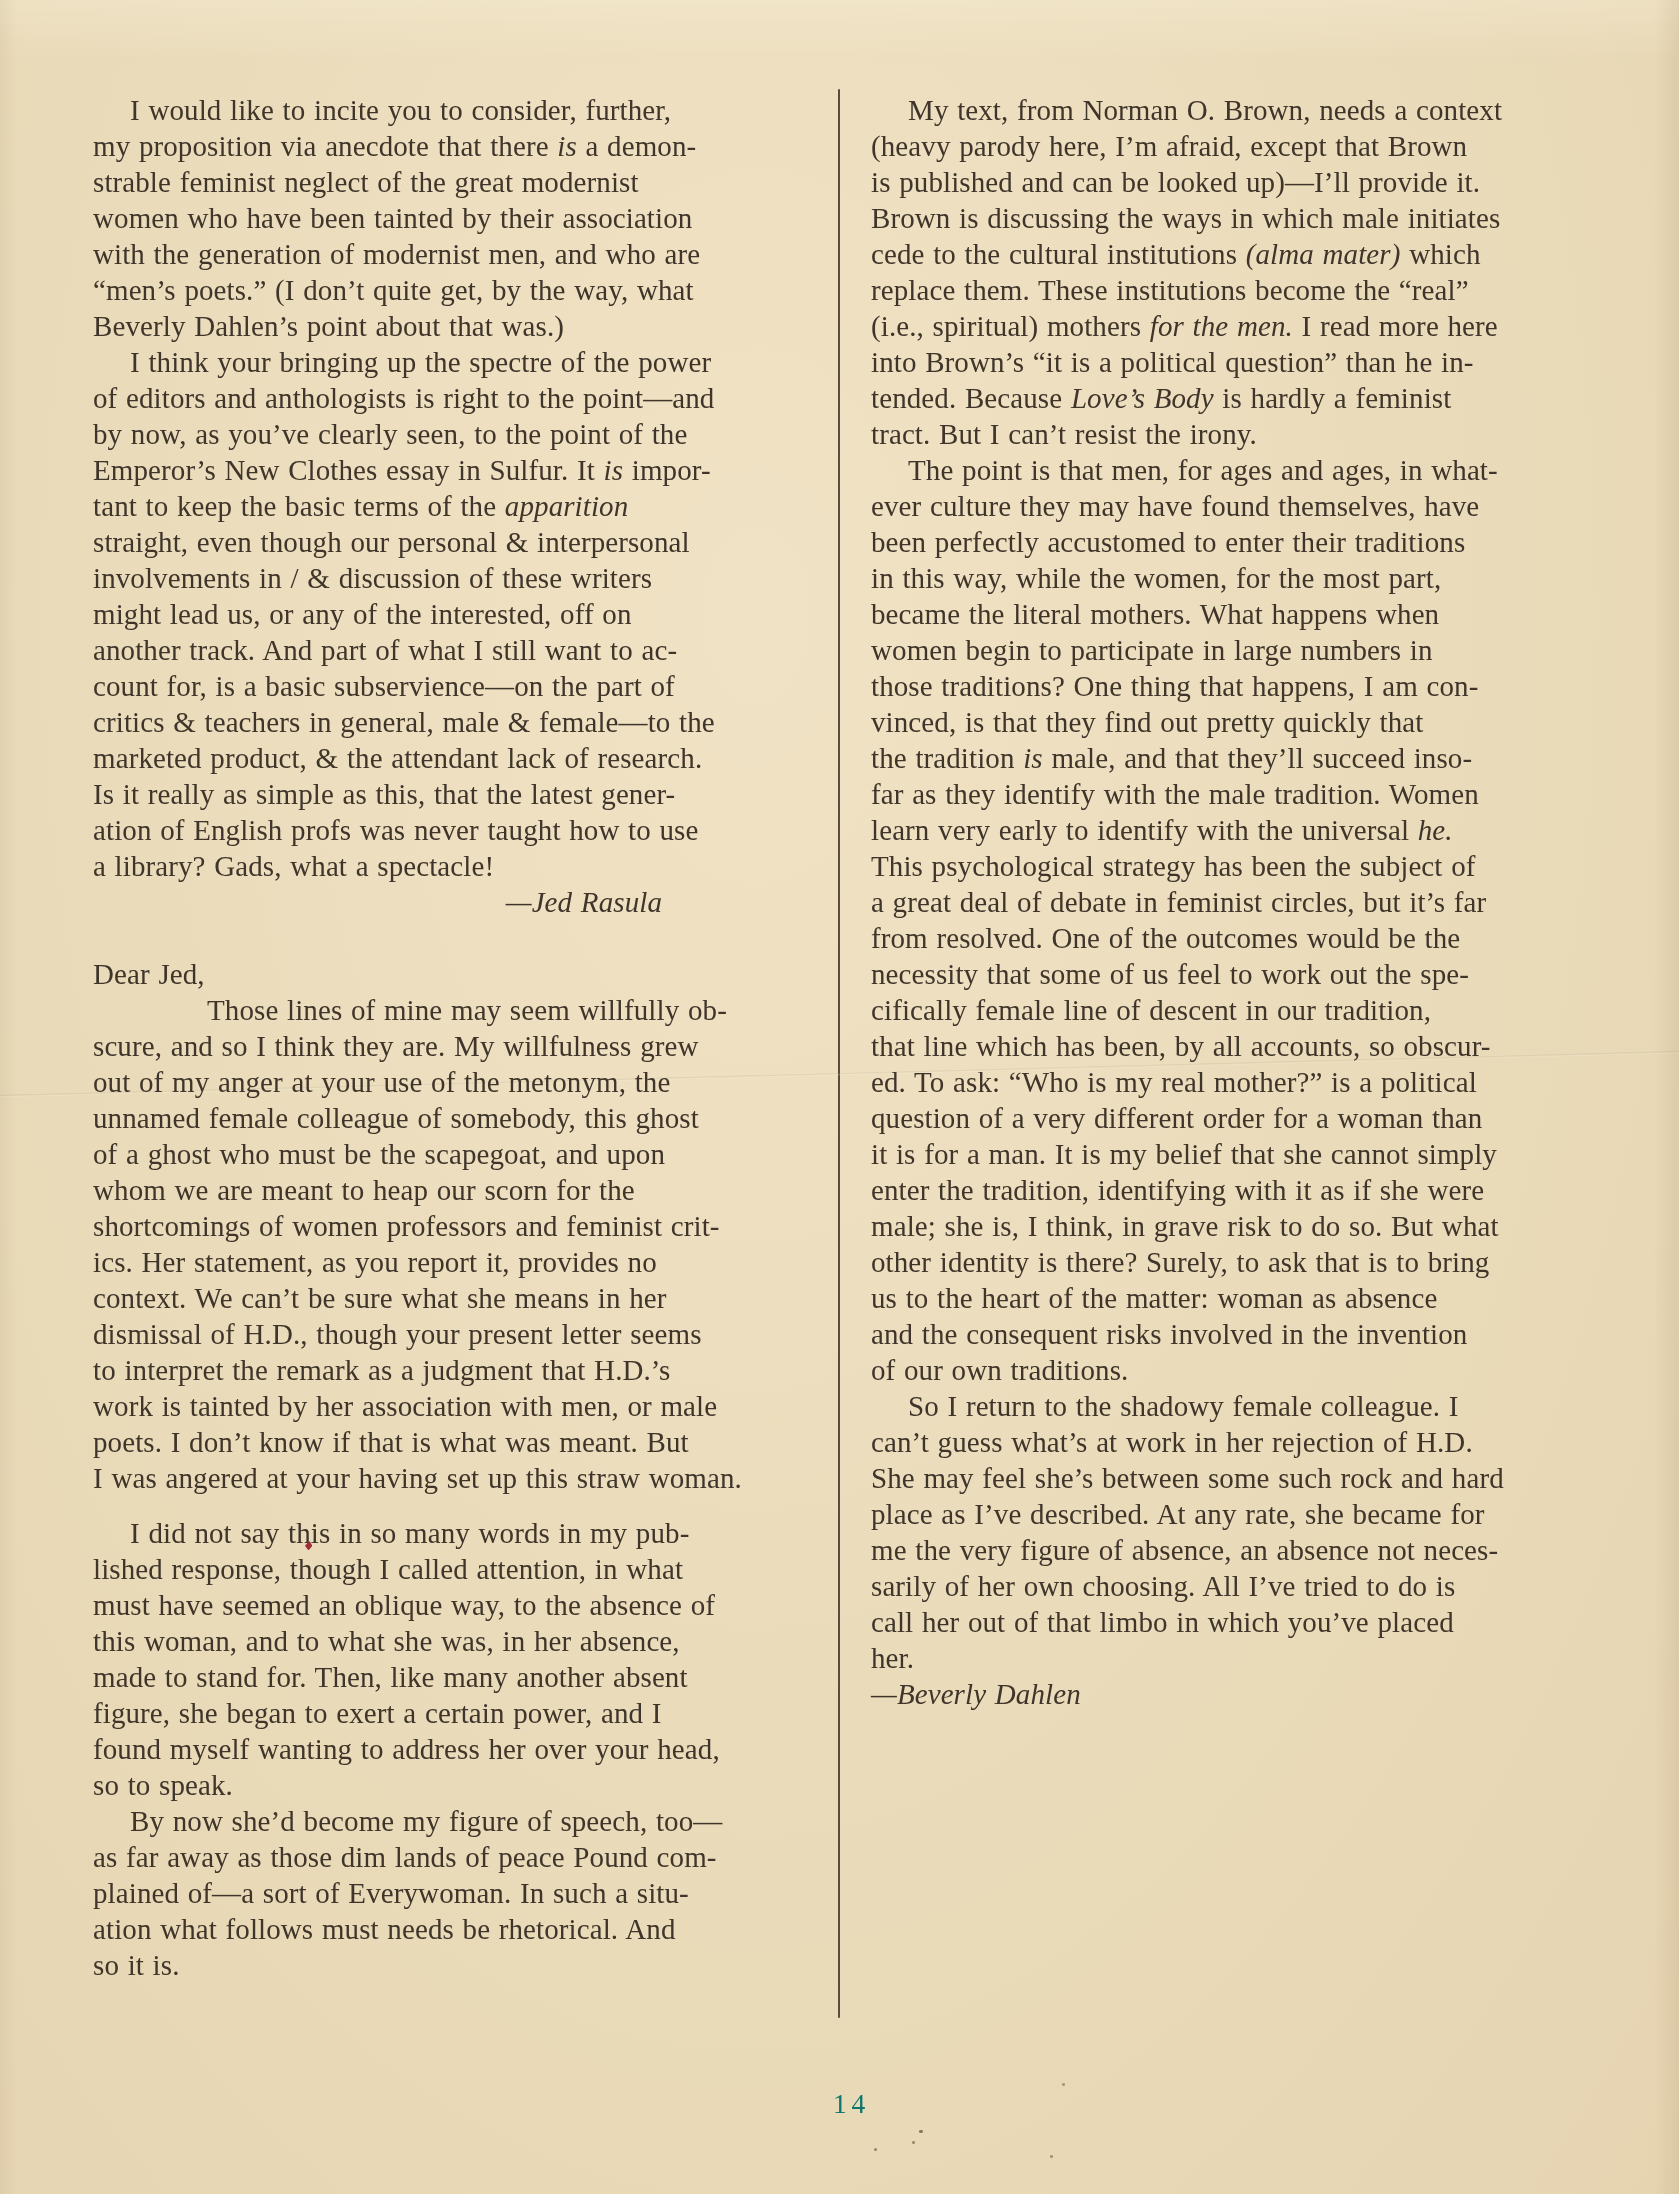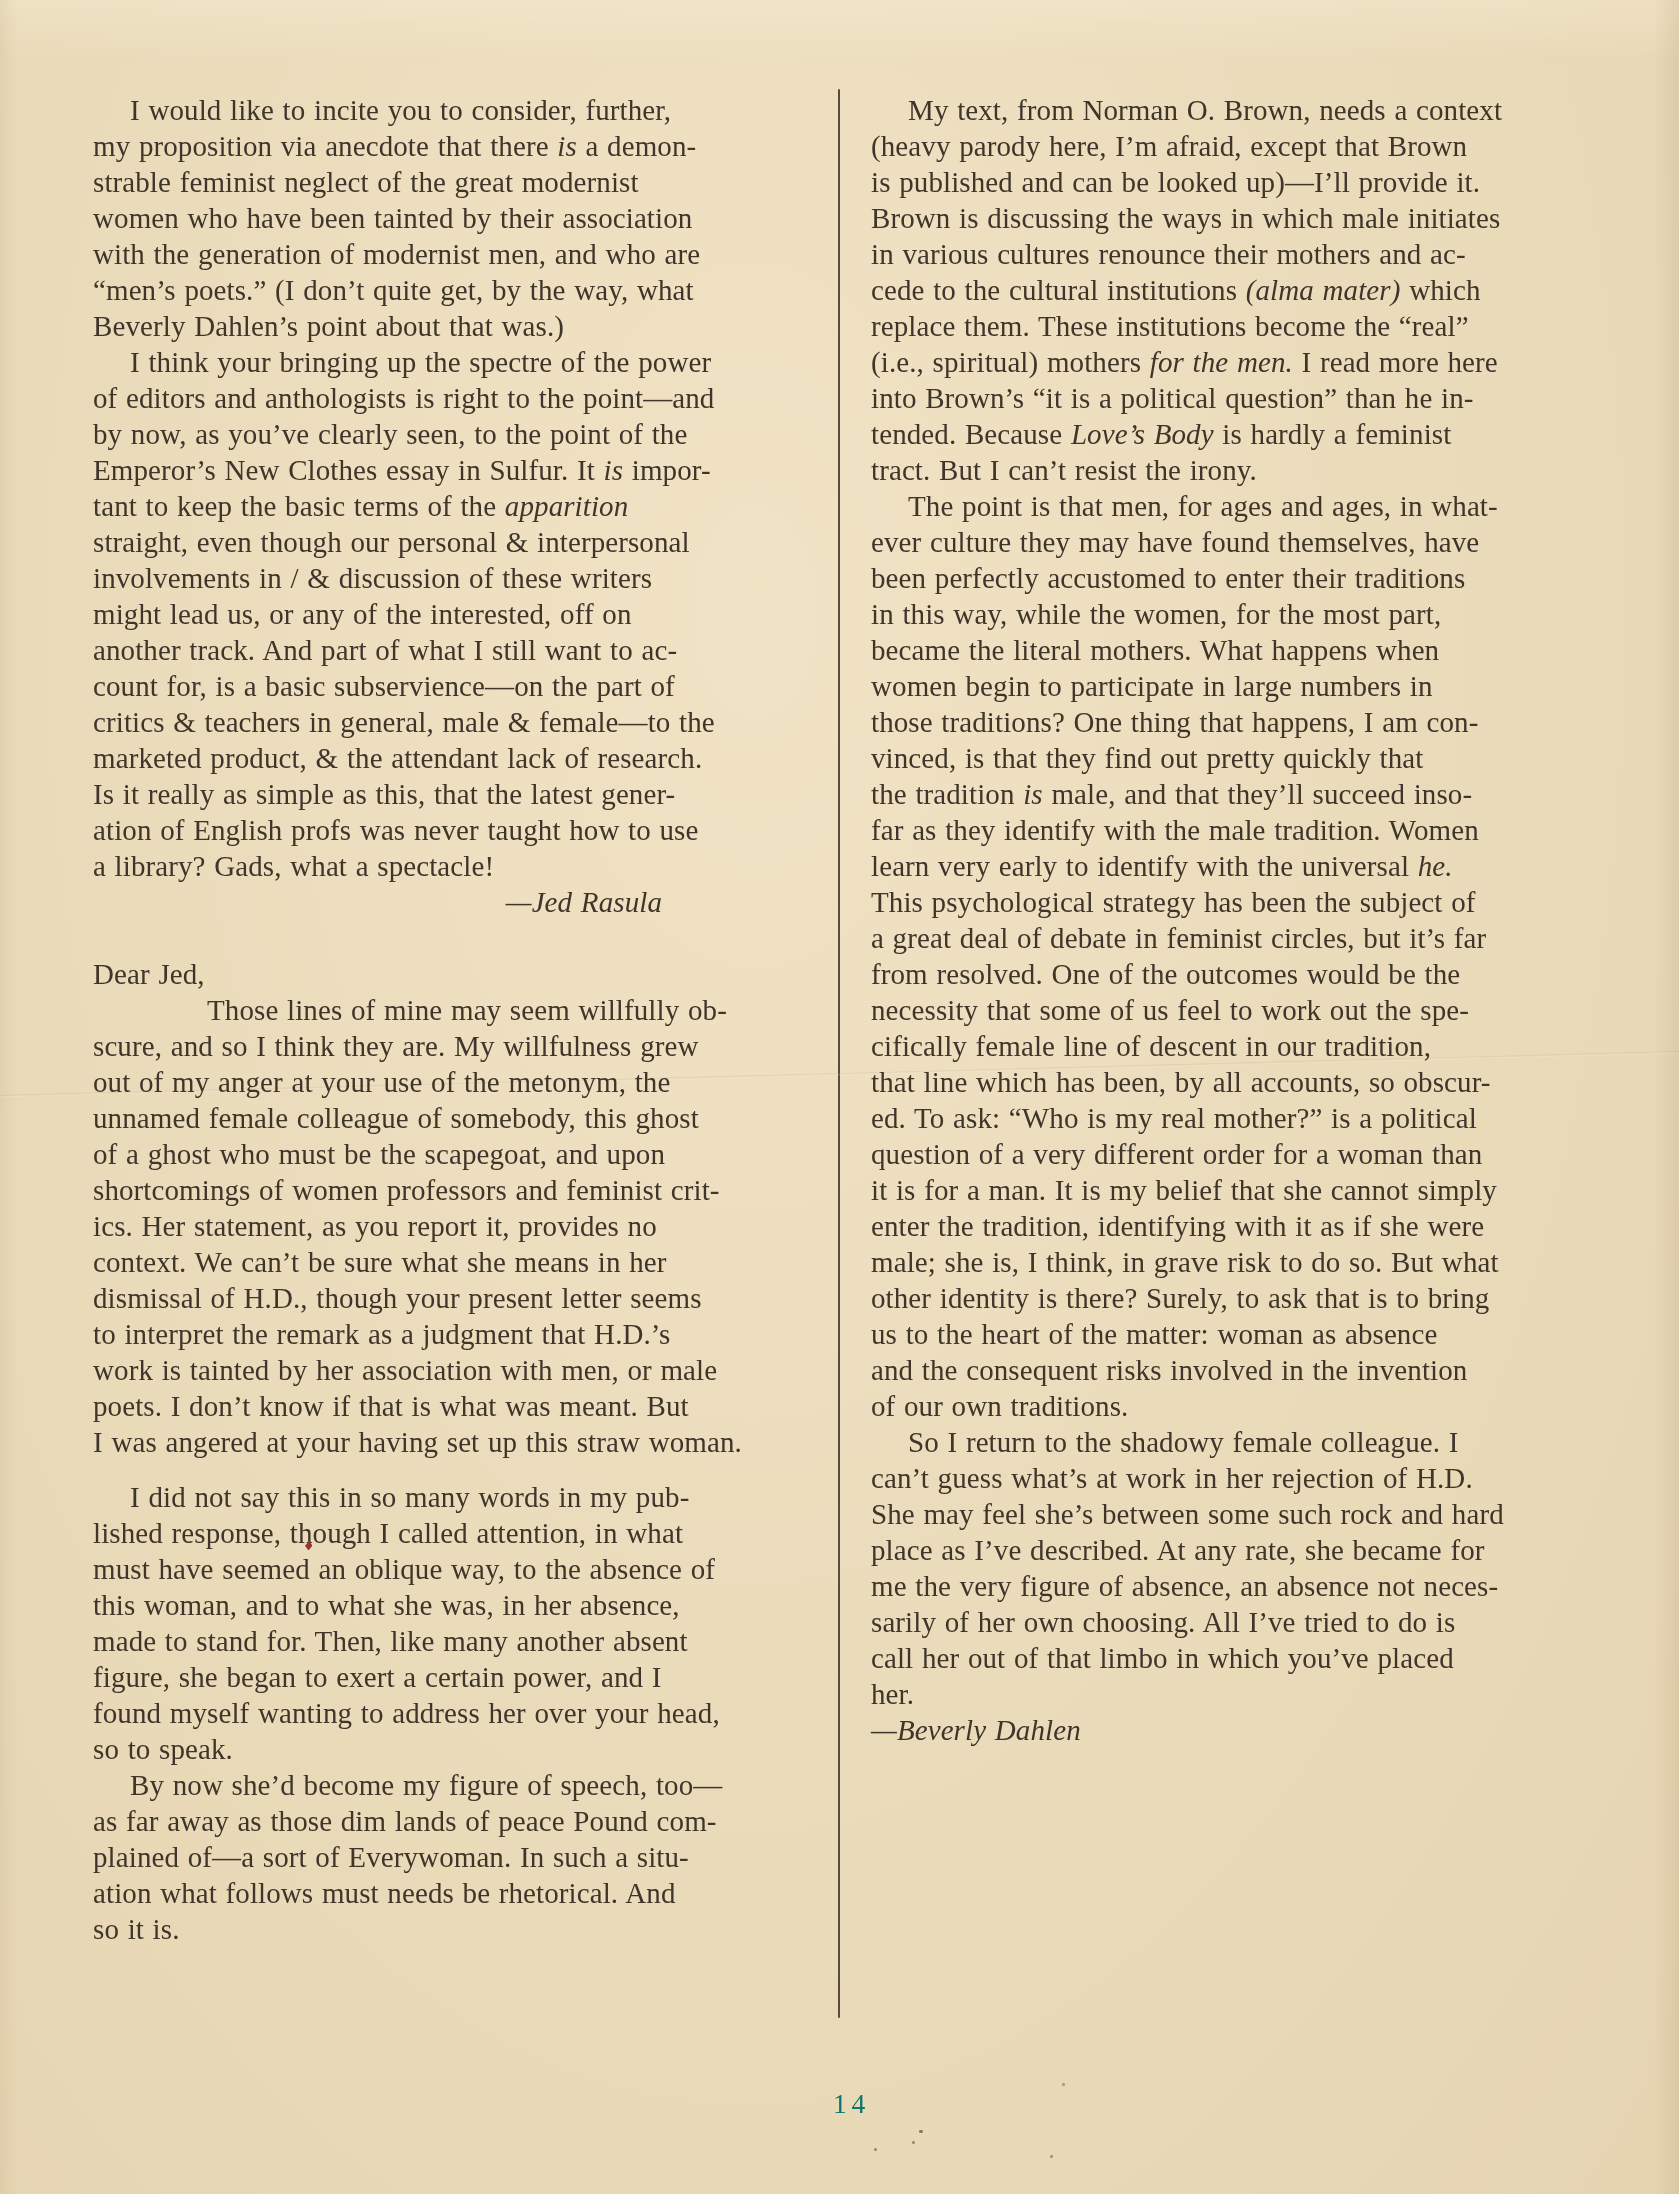--- a/index.html
+++ b/index.html
@@ -80,20 +80,21 @@
       <div class="spacer"></div>
       <div class="para">
         <div class="tline ind-none"><span>Dear Jed,</span></div>
       </div>
       <div class="para">
         <div class="tline ind-deep"><span>Those lines of mine may seem willfully ob-</span></div>
         <div class="tline"><span>scure, and so I think they are. My willfulness grew</span></div>
         <div class="tline"><span>out of my anger at your use of the metonym, the</span></div>
         <div class="tline"><span>unnamed female colleague of somebody, this ghost</span></div>
         <div class="tline"><span>of a ghost who must be the scapegoat, and upon</span></div>
+        <div class="tline"><span>whom we are meant to heap our scorn for the</span></div>
         <div class="tline"><span>shortcomings of women professors and feminist crit-</span></div>
         <div class="tline"><span>ics. Her statement, as you report it, provides no</span></div>
         <div class="tline"><span>context. We can’t be sure what she means in her</span></div>
         <div class="tline"><span>dismissal of H.D., though your present letter seems</span></div>
         <div class="tline"><span>to interpret the remark as a judgment that H.D.’s</span></div>
         <div class="tline"><span>work is tainted by her association with men, or male</span></div>
         <div class="tline"><span>poets. I don’t know if that is what was meant. But</span></div>
         <div class="tline"><span>I was angered at your having set up this straw woman.</span></div>
       </div>
       <div class="spacer-half"></div>
@@ -114,21 +115,20 @@
         <div class="tline"><span>ation what follows must needs be rhetorical. And</span></div>
         <div class="tline"><span>so it is.</span></div>
       </div>
     </div>
   <div class="col col-right" id="col-right">
       <div class="para">
         <div class="tline ind-normal"><span>My text, from Norman O. Brown, needs a context</span></div>
         <div class="tline"><span>(heavy parody here, I’m afraid, except that Brown</span></div>
         <div class="tline"><span>is published and can be looked up)—I’ll provide it.</span></div>
         <div class="tline"><span>Brown is discussing the ways in which male initiates</span></div>
-        <div class="tline"><span>in various cultures renounce their mothers and ac-</span></div>
         <div class="tline"><span>cede to the cultural institutions </span><span class="it">(alma mater)</span><span> which</span></div>
         <div class="tline"><span>replace them. These institutions become the “real”</span></div>
         <div class="tline"><span>(i.e., spiritual) mothers </span><span class="it">for the men.</span><span> I read more here</span></div>
         <div class="tline"><span>into Brown’s “it is a political question” than he in-</span></div>
         <div class="tline"><span>tended. Because </span><span class="it">Love’s Body</span><span> is hardly a feminist</span></div>
         <div class="tline"><span>tract. But I can’t resist the irony.</span></div>
       </div>
       <div class="para">
         <div class="tline ind-normal"><span>The point is that men, for ages and ages, in what-</span></div>
         <div class="tline"><span>ever culture they may have found themselves, have</span></div>

